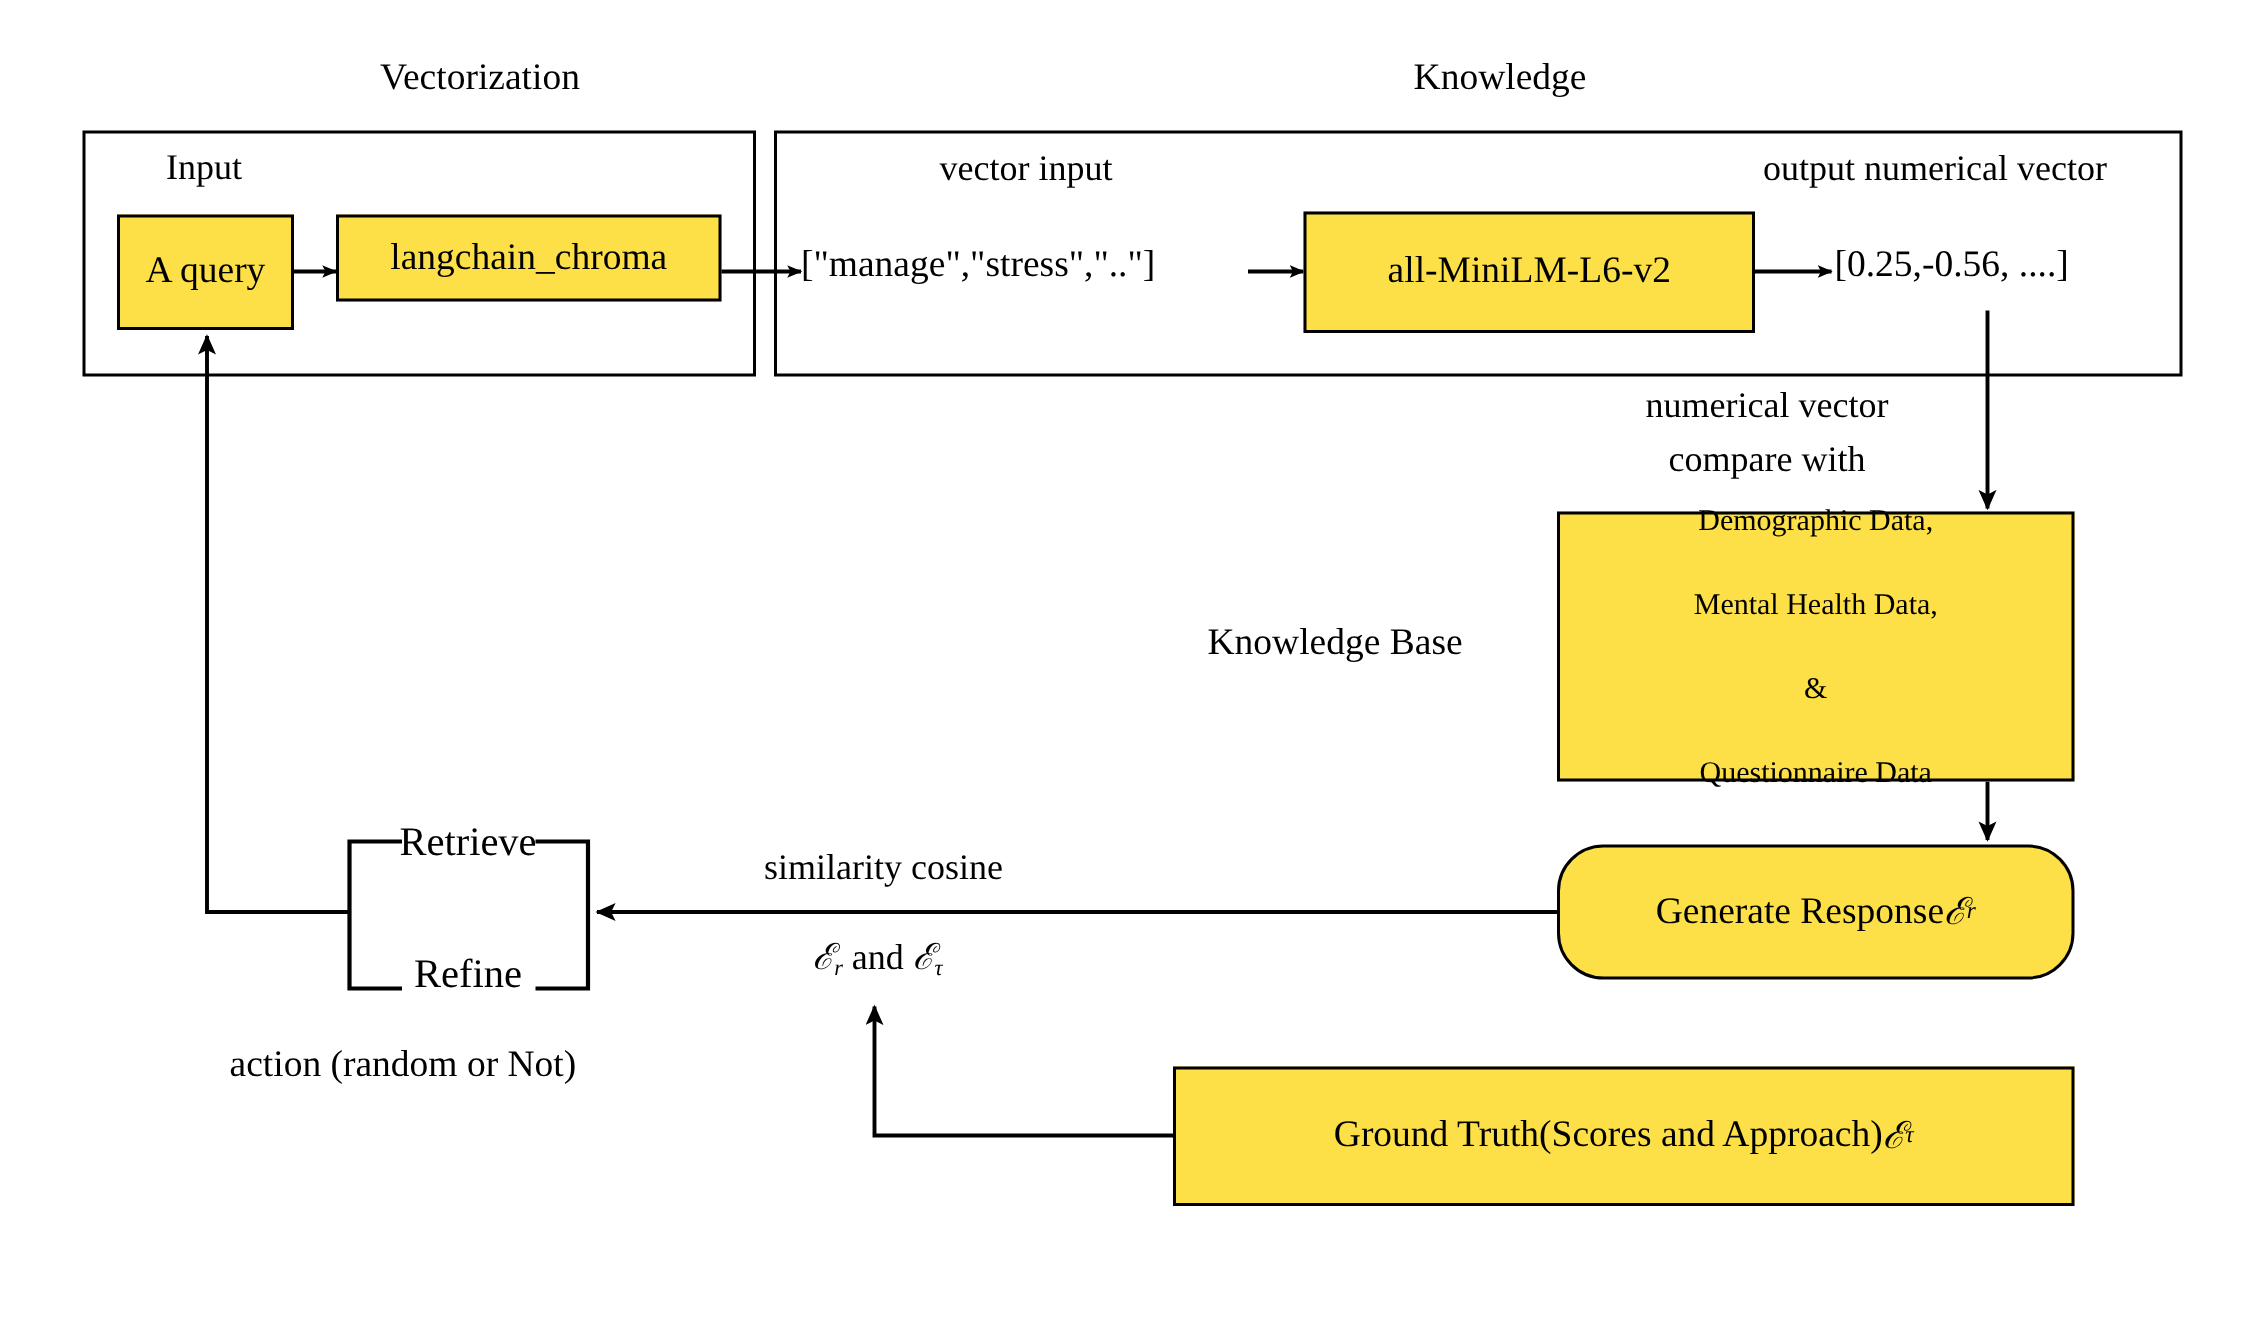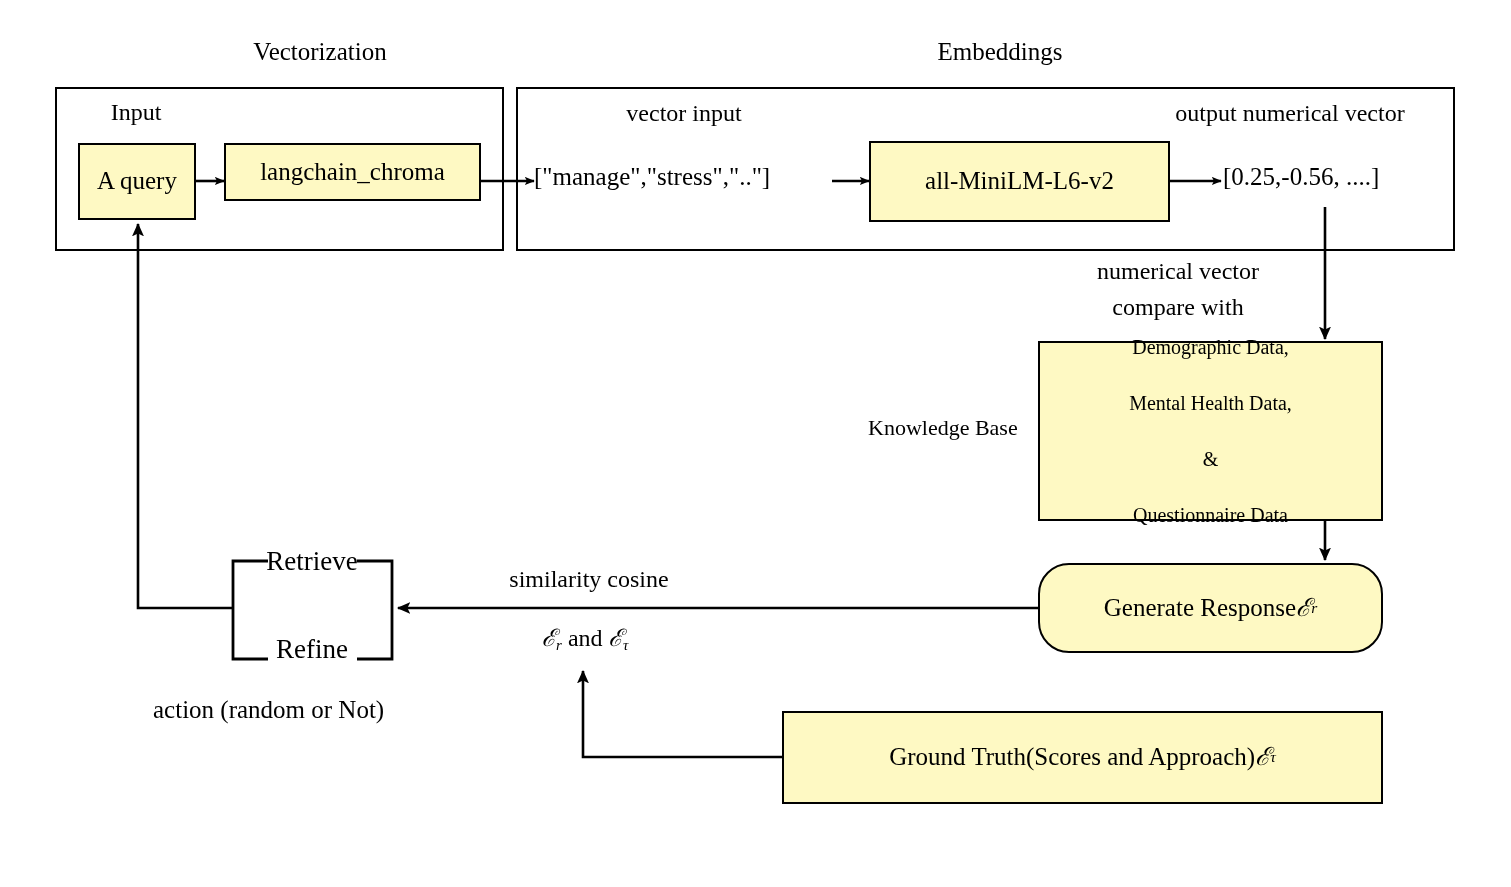--- a/index.html
+++ b/index.html
@@ -1,21 +1,21 @@
 <!DOCTYPE html>
 <html><head>
 <meta charset="utf-8">
 <style>
   html,body{margin:0;padding:0;background:#ffffff;}
   body{width:1511px;height:887px;position:relative;overflow:hidden;
        font-family:"Liberation Serif","DejaVu Serif",serif;color:#000;}
   #stage{position:absolute;left:0;top:0;width:1511px;height:887px;}
   svg#lines{position:absolute;left:0;top:0;width:1511px;height:887px;overflow:visible;}
   .box{position:absolute;box-sizing:border-box;border:2.5px solid #000;
-       background:#fef9c3;display:flex;align-items:center;justify-content:center;
+       background:#fde047;display:flex;align-items:center;justify-content:center;
        text-align:center;line-height:1.45;}
   .container{position:absolute;box-sizing:border-box;border:2.5px solid #000;background:transparent;}
   .lbl{position:absolute;white-space:nowrap;}
   .ctr{transform:translateX(-50%);}
   .mono-vec{position:absolute;white-space:nowrap;}
   .sc{font-style:italic;font-family:"DejaVu Serif",serif;}
   .sub{font-size:0.62em;vertical-align:-0.28em;font-style:italic;}
   .kb-line{display:block;}
 </style>
 </head>
@@ -50,21 +50,21 @@
     <polyline points="782,757 583,757 583,671" fill="none" stroke="#000" stroke-width="2.6" marker-end="url(#ah-big)"></polyline>
 
     <polyline points="232,608 138,608 138,224" fill="none" stroke="#000" stroke-width="2.6" marker-end="url(#ah-big)"></polyline>
 
     <polyline points="268,561 233,561 233,659 268,659" fill="none" stroke="#000" stroke-width="2.8"></polyline>
 
     <polyline points="357,561 392,561 392,659 357,659" fill="none" stroke="#000" stroke-width="2.8"></polyline>
   </svg>
 
   <div class="lbl ctr" style="left:320px;top:38px;font-size:25px;">Vectorization</div>
-  <div class="lbl ctr" style="left:1000px;top:38px;font-size:25px;">Embeddings</div>
+  <div class="lbl ctr" style="left:1000px;top:38px;font-size:25px;">Knowledge</div>
 
   <div class="container" style="left:55px;top:87px;width:449px;height:164px;"></div>
 
   <div class="lbl ctr" style="left:136px;top:99px;font-size:24px;">Input</div>
 
   <div class="box" style="left:78px;top:143px;width:118px;height:77px;font-size:25px;">A query</div>
 
   <div class="box" style="left:224px;top:143px;width:257px;height:58px;font-size:25px;">langchain_chroma</div>
 
   <div class="container" style="left:516px;top:87px;width:939px;height:164px;"></div>
@@ -75,21 +75,21 @@
 
   <div class="box" style="left:869px;top:141px;width:301px;height:81px;font-size:25px;">all-MiniLM-L6-v2</div>
 
   <div class="lbl ctr" style="left:1290px;top:100px;font-size:24px;">output numerical vector</div>
 
   <div class="mono-vec" style="left:1223px;top:163px;font-size:25px;">[0.25,-0.56, ....]</div>
 
   <div class="lbl ctr" style="left:1178px;top:258px;font-size:24px;">numerical vector</div>
   <div class="lbl ctr" style="left:1178px;top:294px;font-size:24px;">compare with</div>
 
-  <div class="lbl" style="left:868px;top:415px;font-size:22px;">Knowledge Base</div>
+  <div class="lbl" style="left:805px;top:415px;font-size:25px;">Knowledge Base</div>
 
   <div class="box" style="left:1038px;top:341px;width:345px;height:180px;font-size:20px;
               flex-direction:column;justify-content:center;gap:27px;">
     <span class="kb-line">Demographic Data,</span>
     <span class="kb-line">Mental Health Data,</span>
     <span class="kb-line">&amp;</span>
     <span class="kb-line">Questionnaire Data</span>
   </div>
 
   <div class="box" style="left:1038px;top:563px;width:345px;height:90px;font-size:25px;border-radius:31px;">

